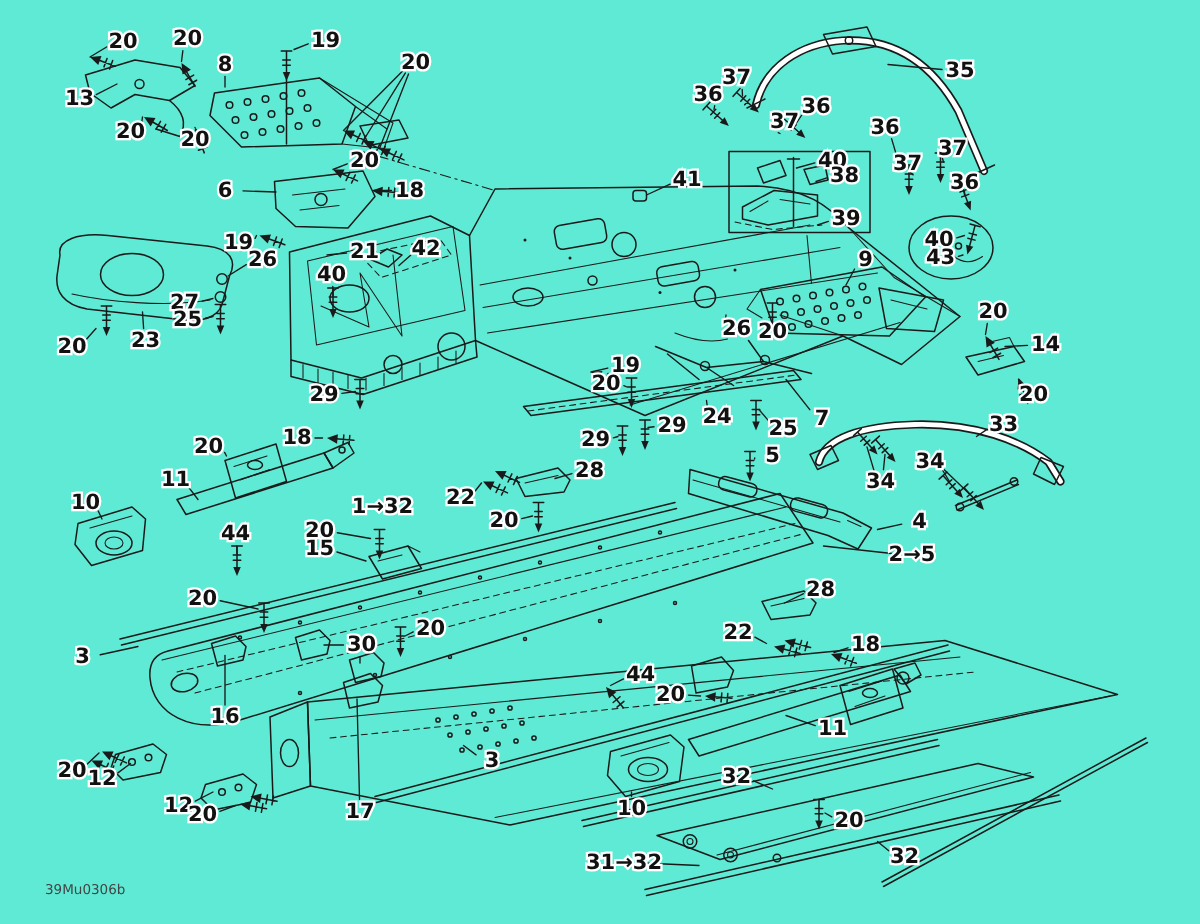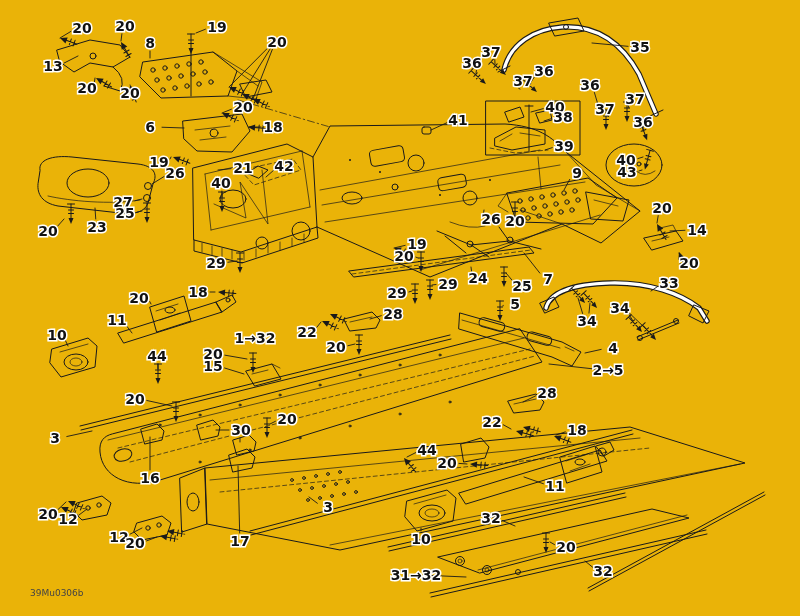--- a/index.html
+++ b/index.html
@@ -1,16 +1,16 @@
 <!DOCTYPE html>
 <html><head>
 <meta charset="utf-8">
 <style>
   html,body{margin:0;padding:0;background:#fff;}
-  .stage{position:relative;width:800px;height:616px;background:#eab308;overflow:hidden;
+  .stage{position:relative;width:800px;height:616px;background:#5eead4;overflow:hidden;
          font-family:"DejaVu Sans",sans-serif;}
   svg{display:block;}
   svg .ln, svg path, svg circle, svg ellipse, svg rect, svg line{
     stroke:#1a1a1a; stroke-width:1; fill:none; stroke-linecap:round; stroke-linejoin:round;}
   svg .thin{stroke-width:.7;}
   svg .dash{stroke-dasharray:4 3;}
   svg .dashdot{stroke-dasharray:7 3 1.5 3;}
   svg .dot{fill:#1a1a1a;stroke:none;}
   svg .tube-o{stroke-width:5.5;}
   svg .tube-i{stroke:#ffffff;stroke-width:3.2;}

